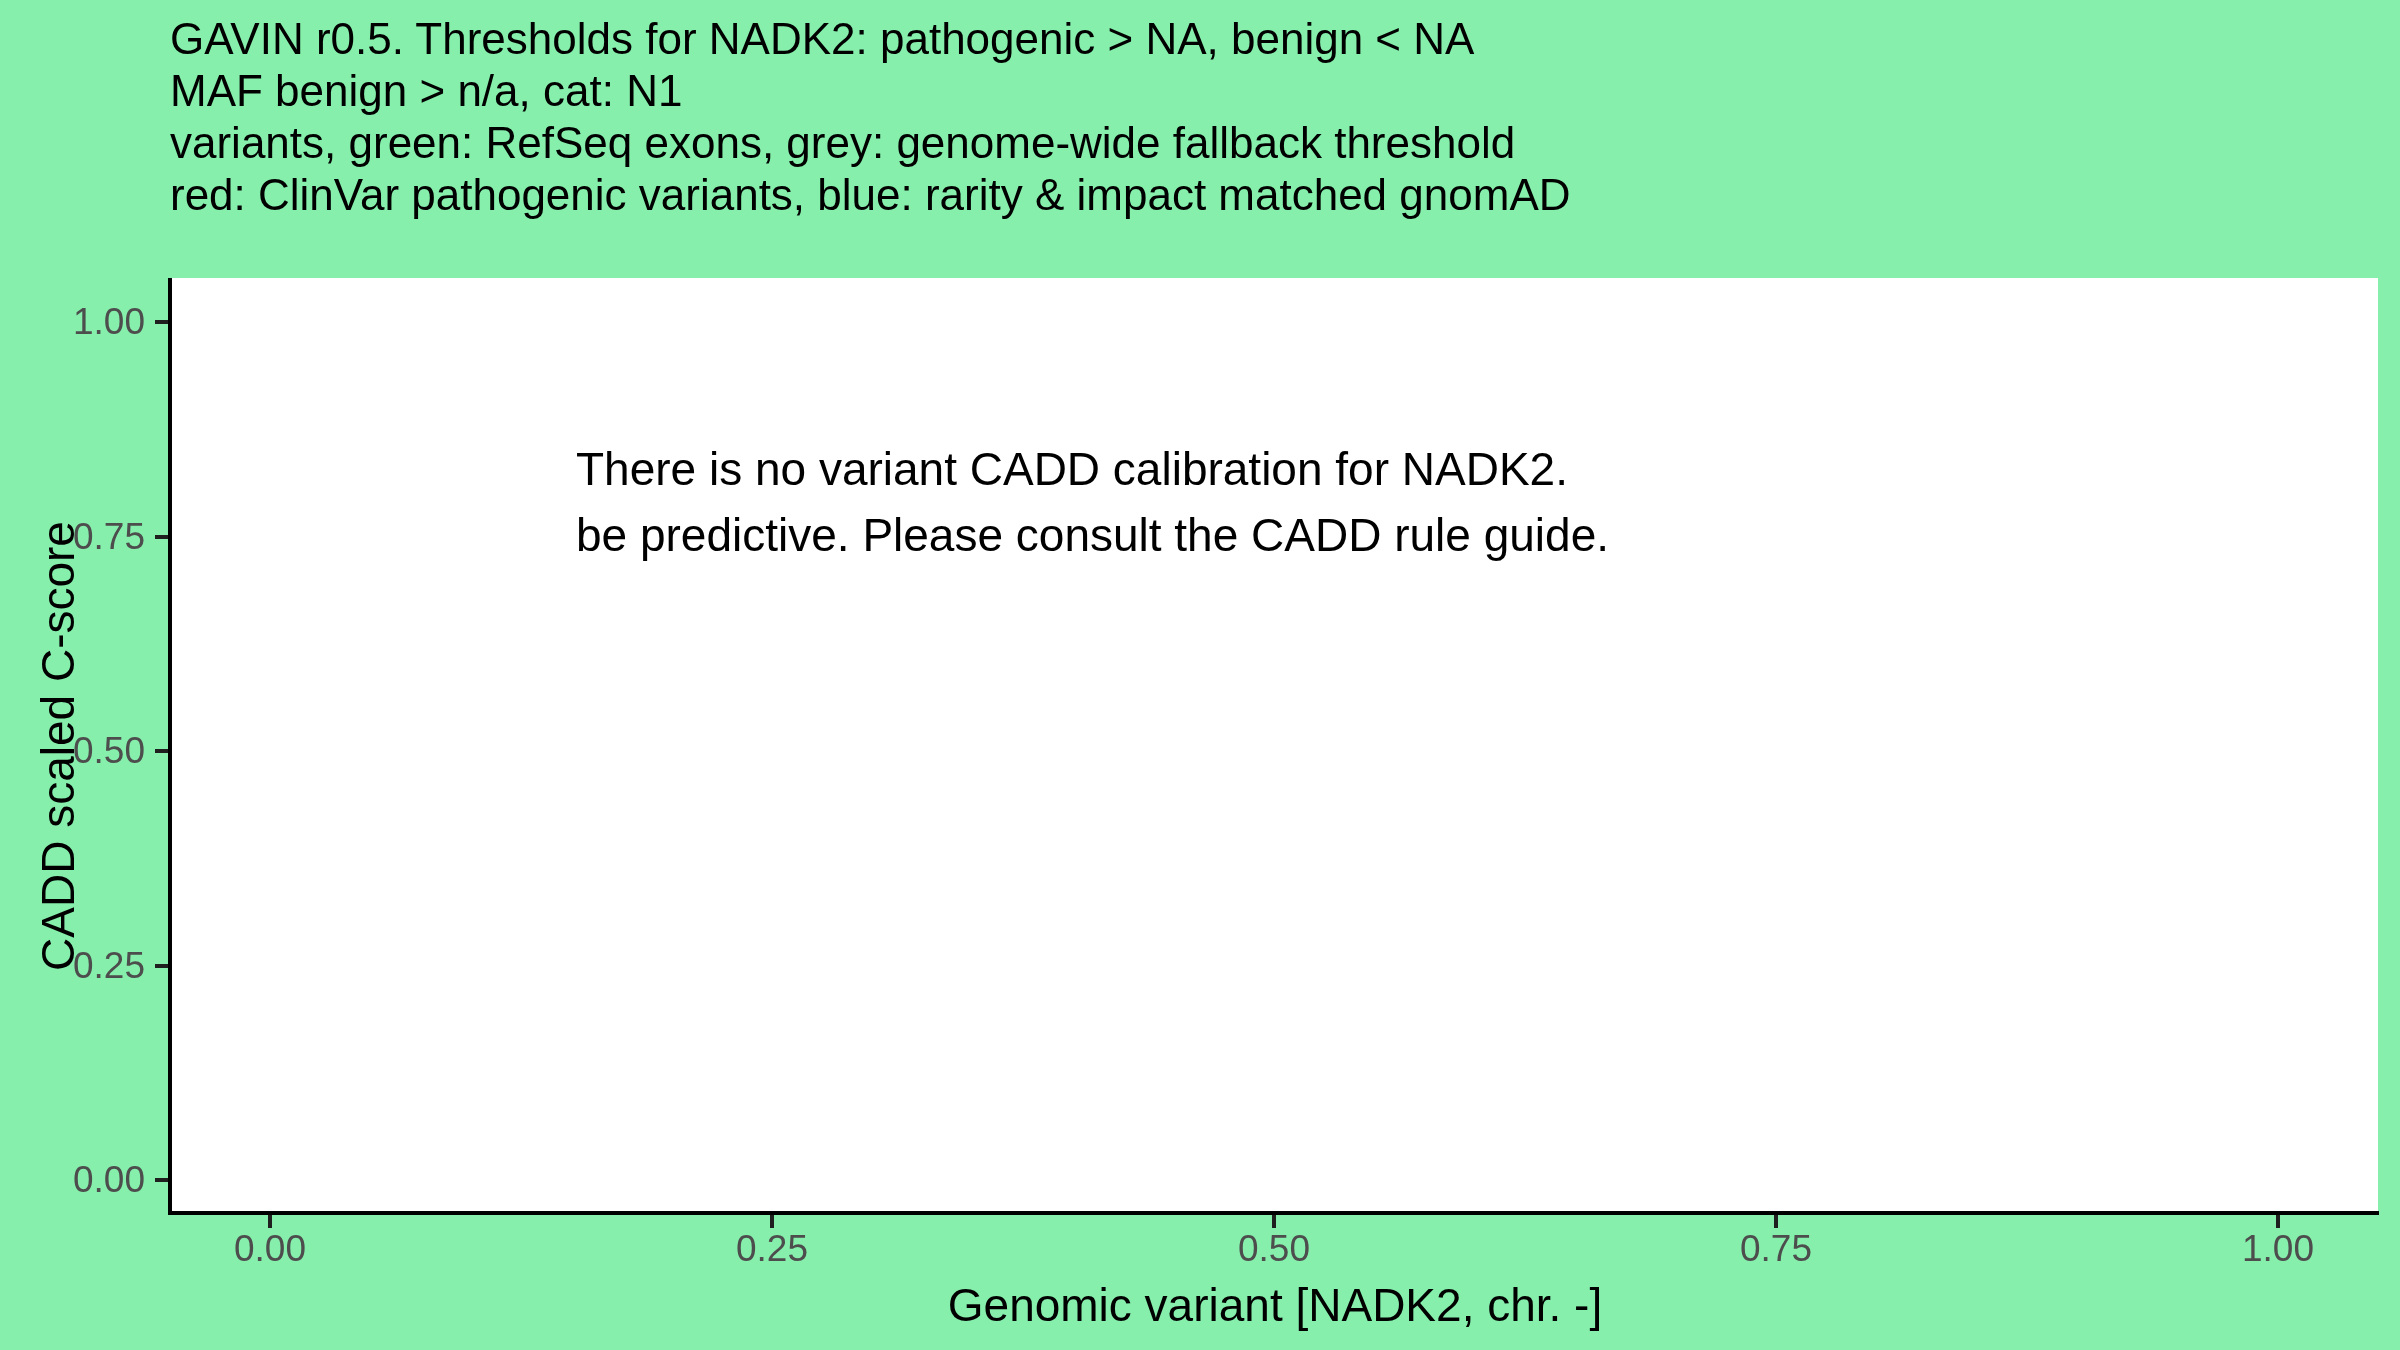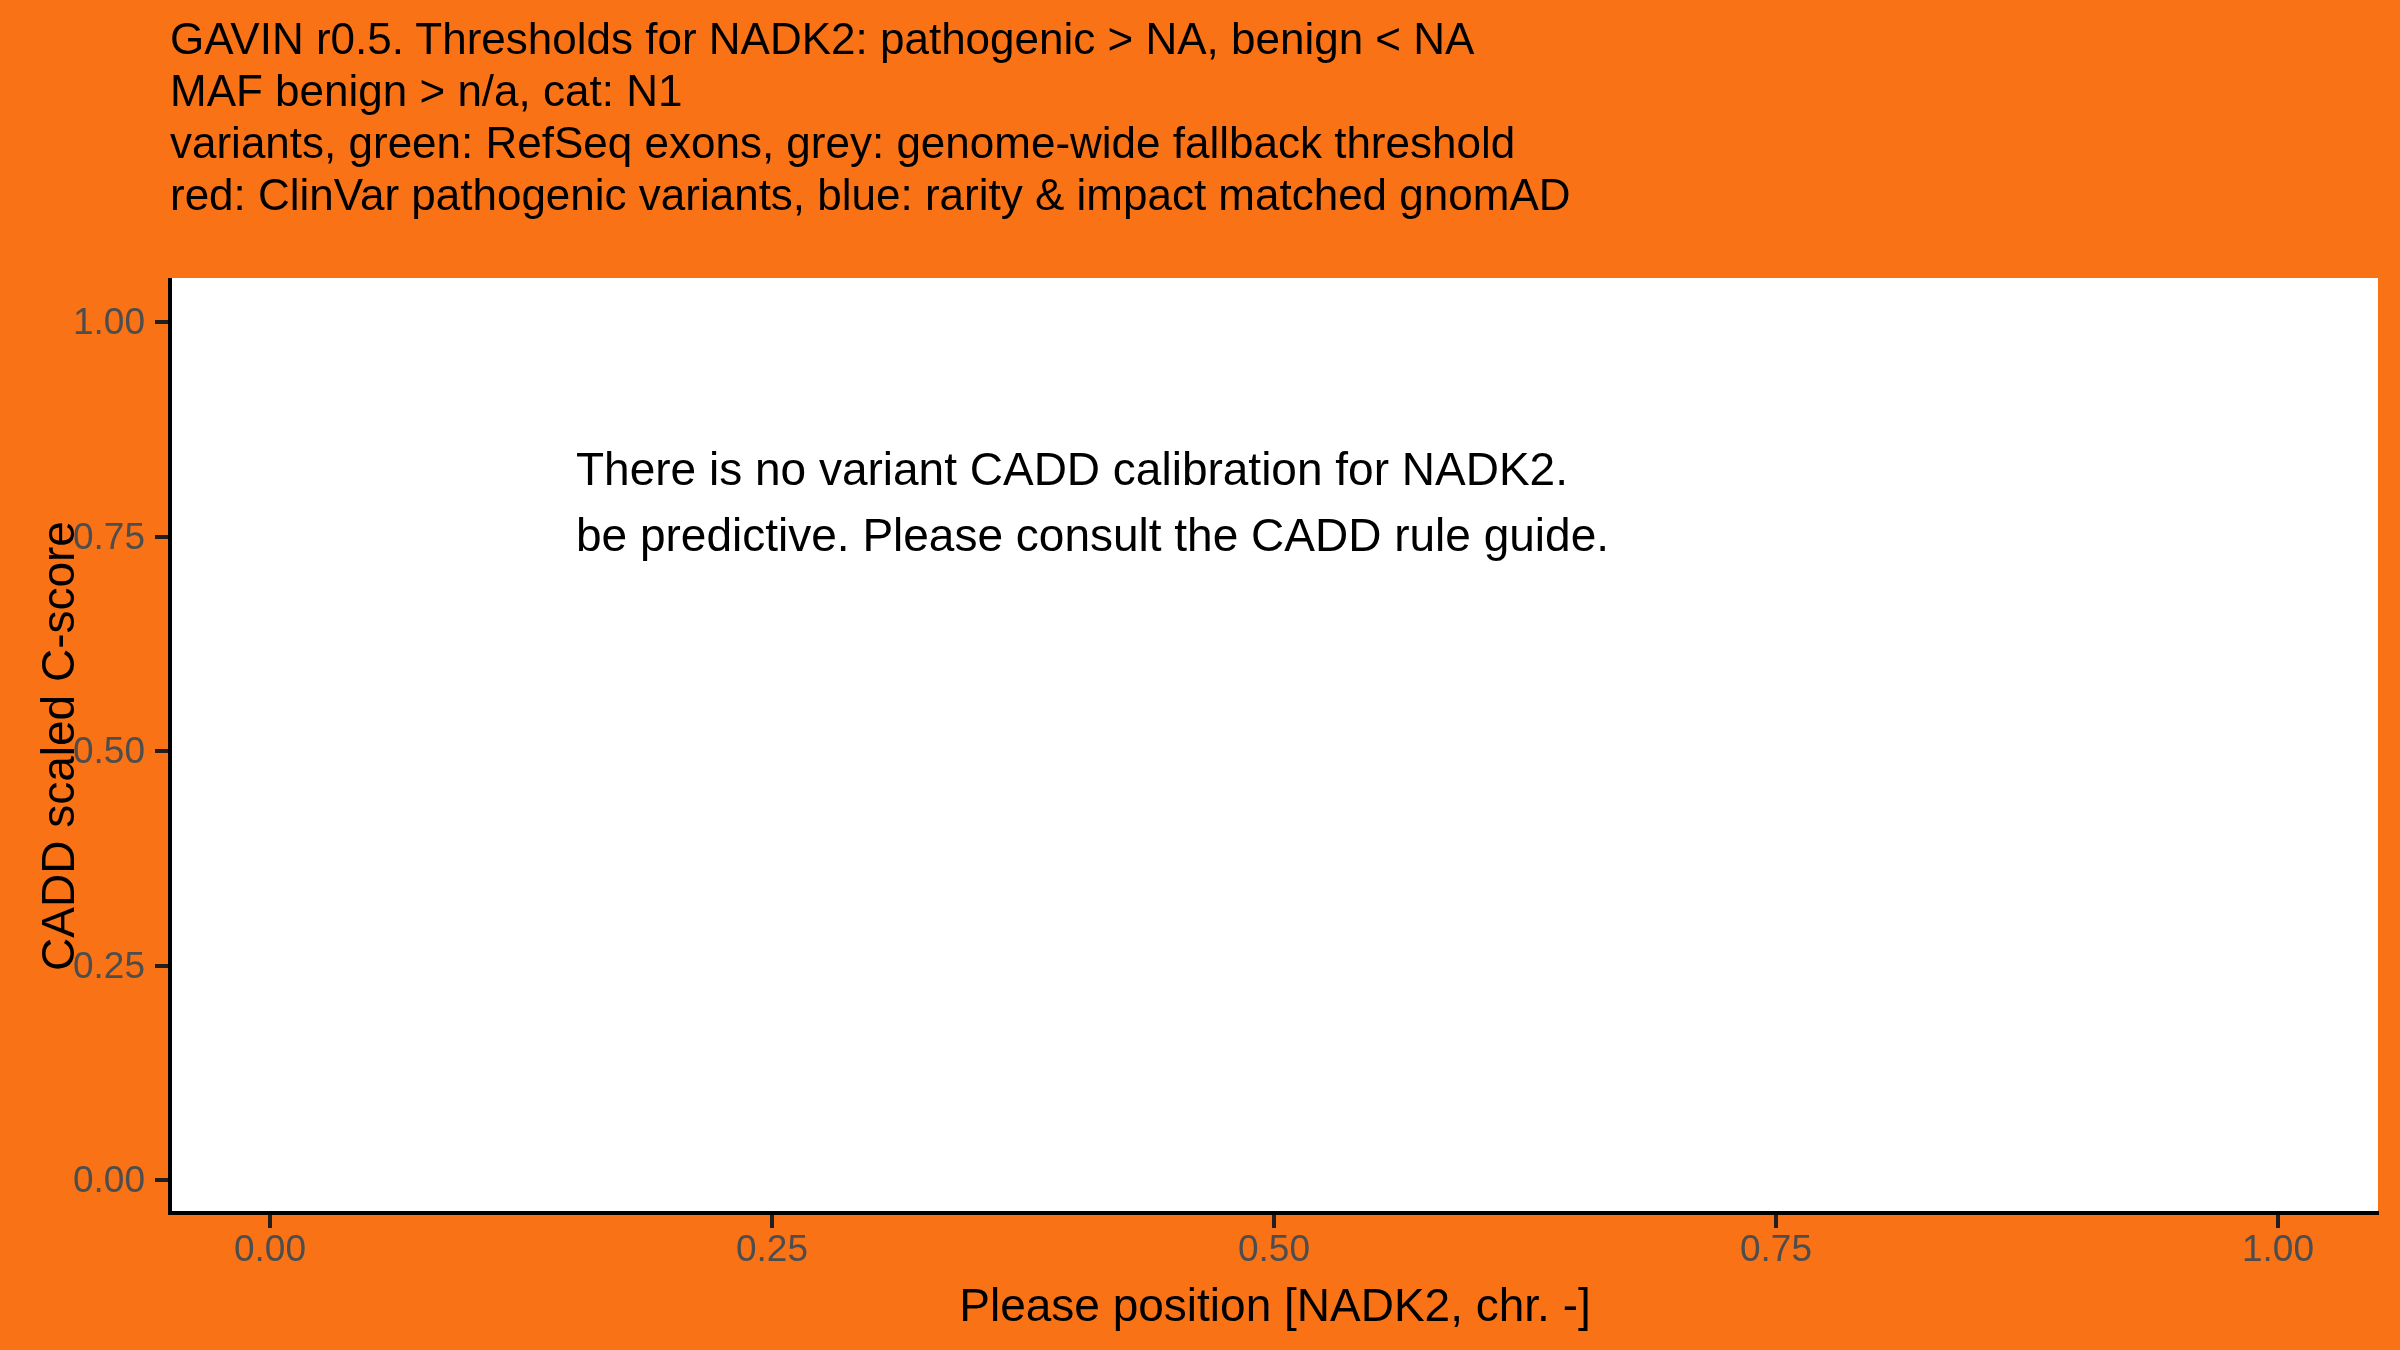--- a/index.html
+++ b/index.html
@@ -4,21 +4,21 @@
 <style>
   html, body {
     margin: 0;
     padding: 0;
     background: #FFFFFF;
   }
   #figure {
     position: relative;
     width: 2400px;
     height: 1350px;
-    background: #f97316;
+    background: #86efac;
     font-family: "Liberation Sans", "DejaVu Sans", sans-serif;
     overflow: hidden;
   }
   
   .title-block {
     position: absolute;
     left: 170px;
     top: 13px;
     color: #000000;
     font-size: 44px;
@@ -157,21 +157,21 @@
   <div class="x-tick" style="left:1272px"></div>
   <div class="x-tick" style="left:1774px"></div>
   <div class="x-tick" style="left:2276px"></div>
 
   <div class="x-tick-label" style="left:190px">0.00</div>
   <div class="x-tick-label" style="left:692px">0.25</div>
   <div class="x-tick-label" style="left:1194px">0.50</div>
   <div class="x-tick-label" style="left:1696px">0.75</div>
   <div class="x-tick-label" style="left:2198px">1.00</div>
 
-  <div class="x-axis-title">Please position [NADK2, chr. -]</div>
+  <div class="x-axis-title">Genomic variant [NADK2, chr. -]</div>
   <div class="y-axis-title">CADD scaled C-score</div>
 
   <div class="annotation">
     <div>There is no variant CADD calibration for NADK2.</div>
     <div>be predictive. Please consult the CADD rule guide.</div>
   </div>
 
 </div>
 
 </body></html>

